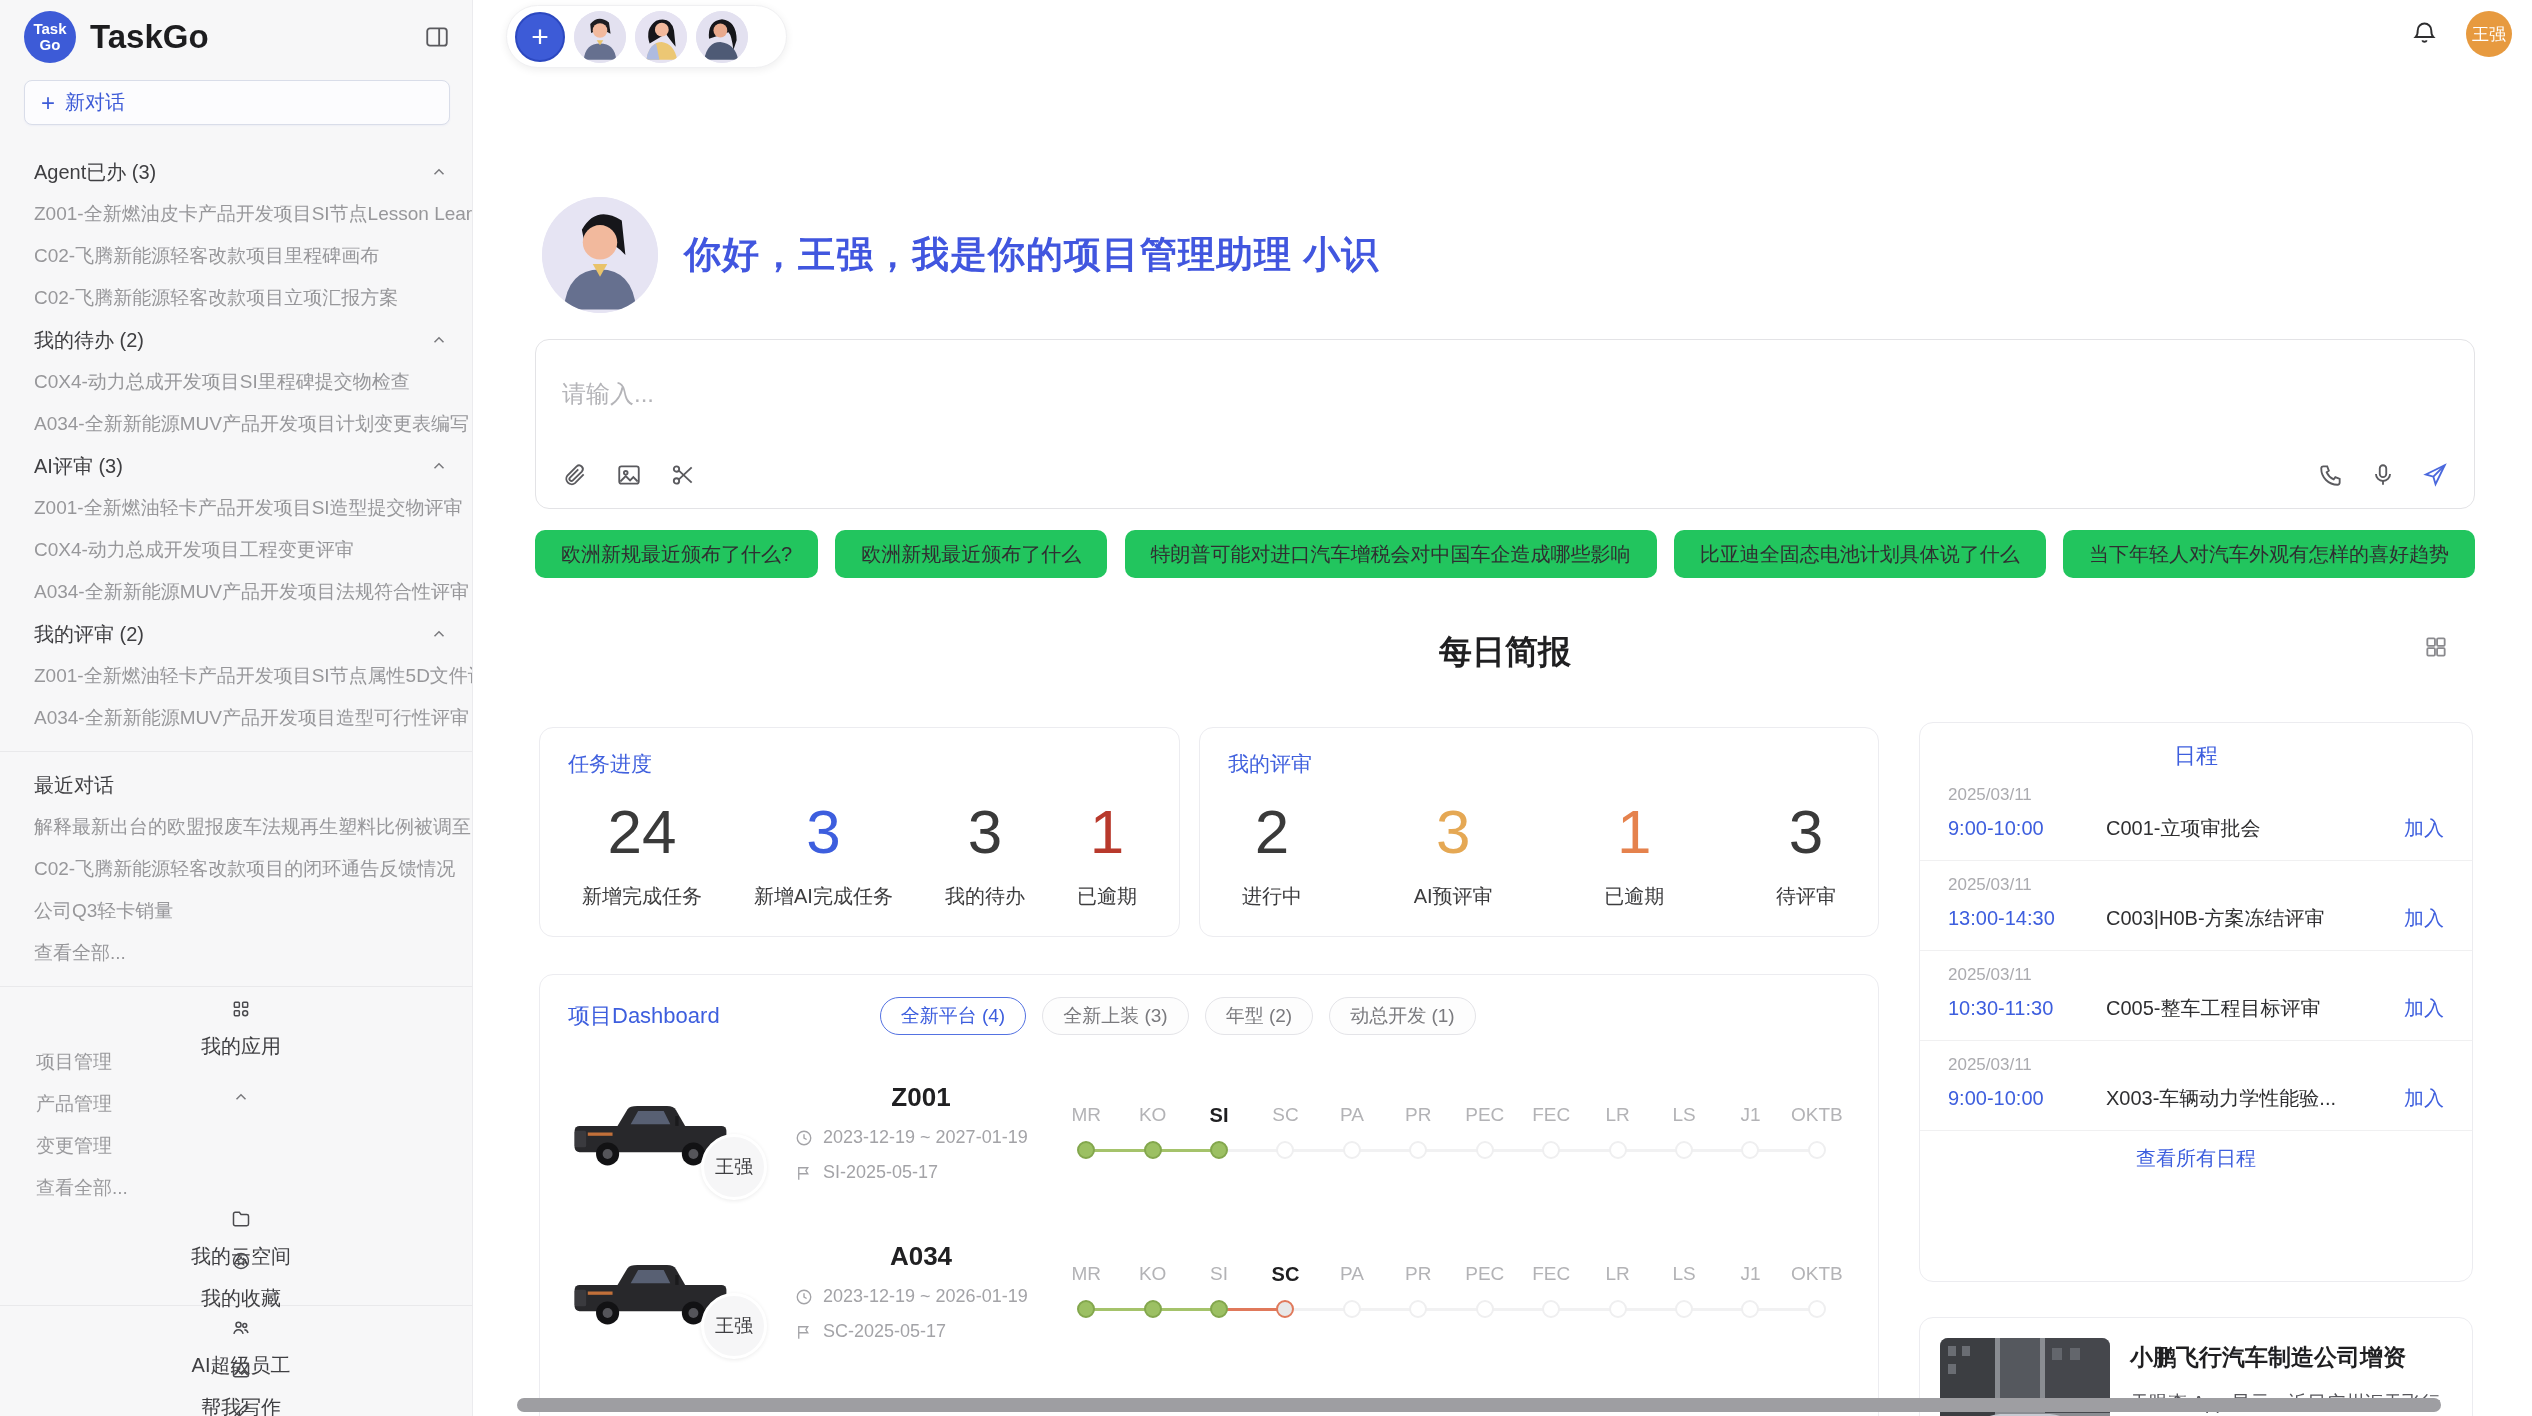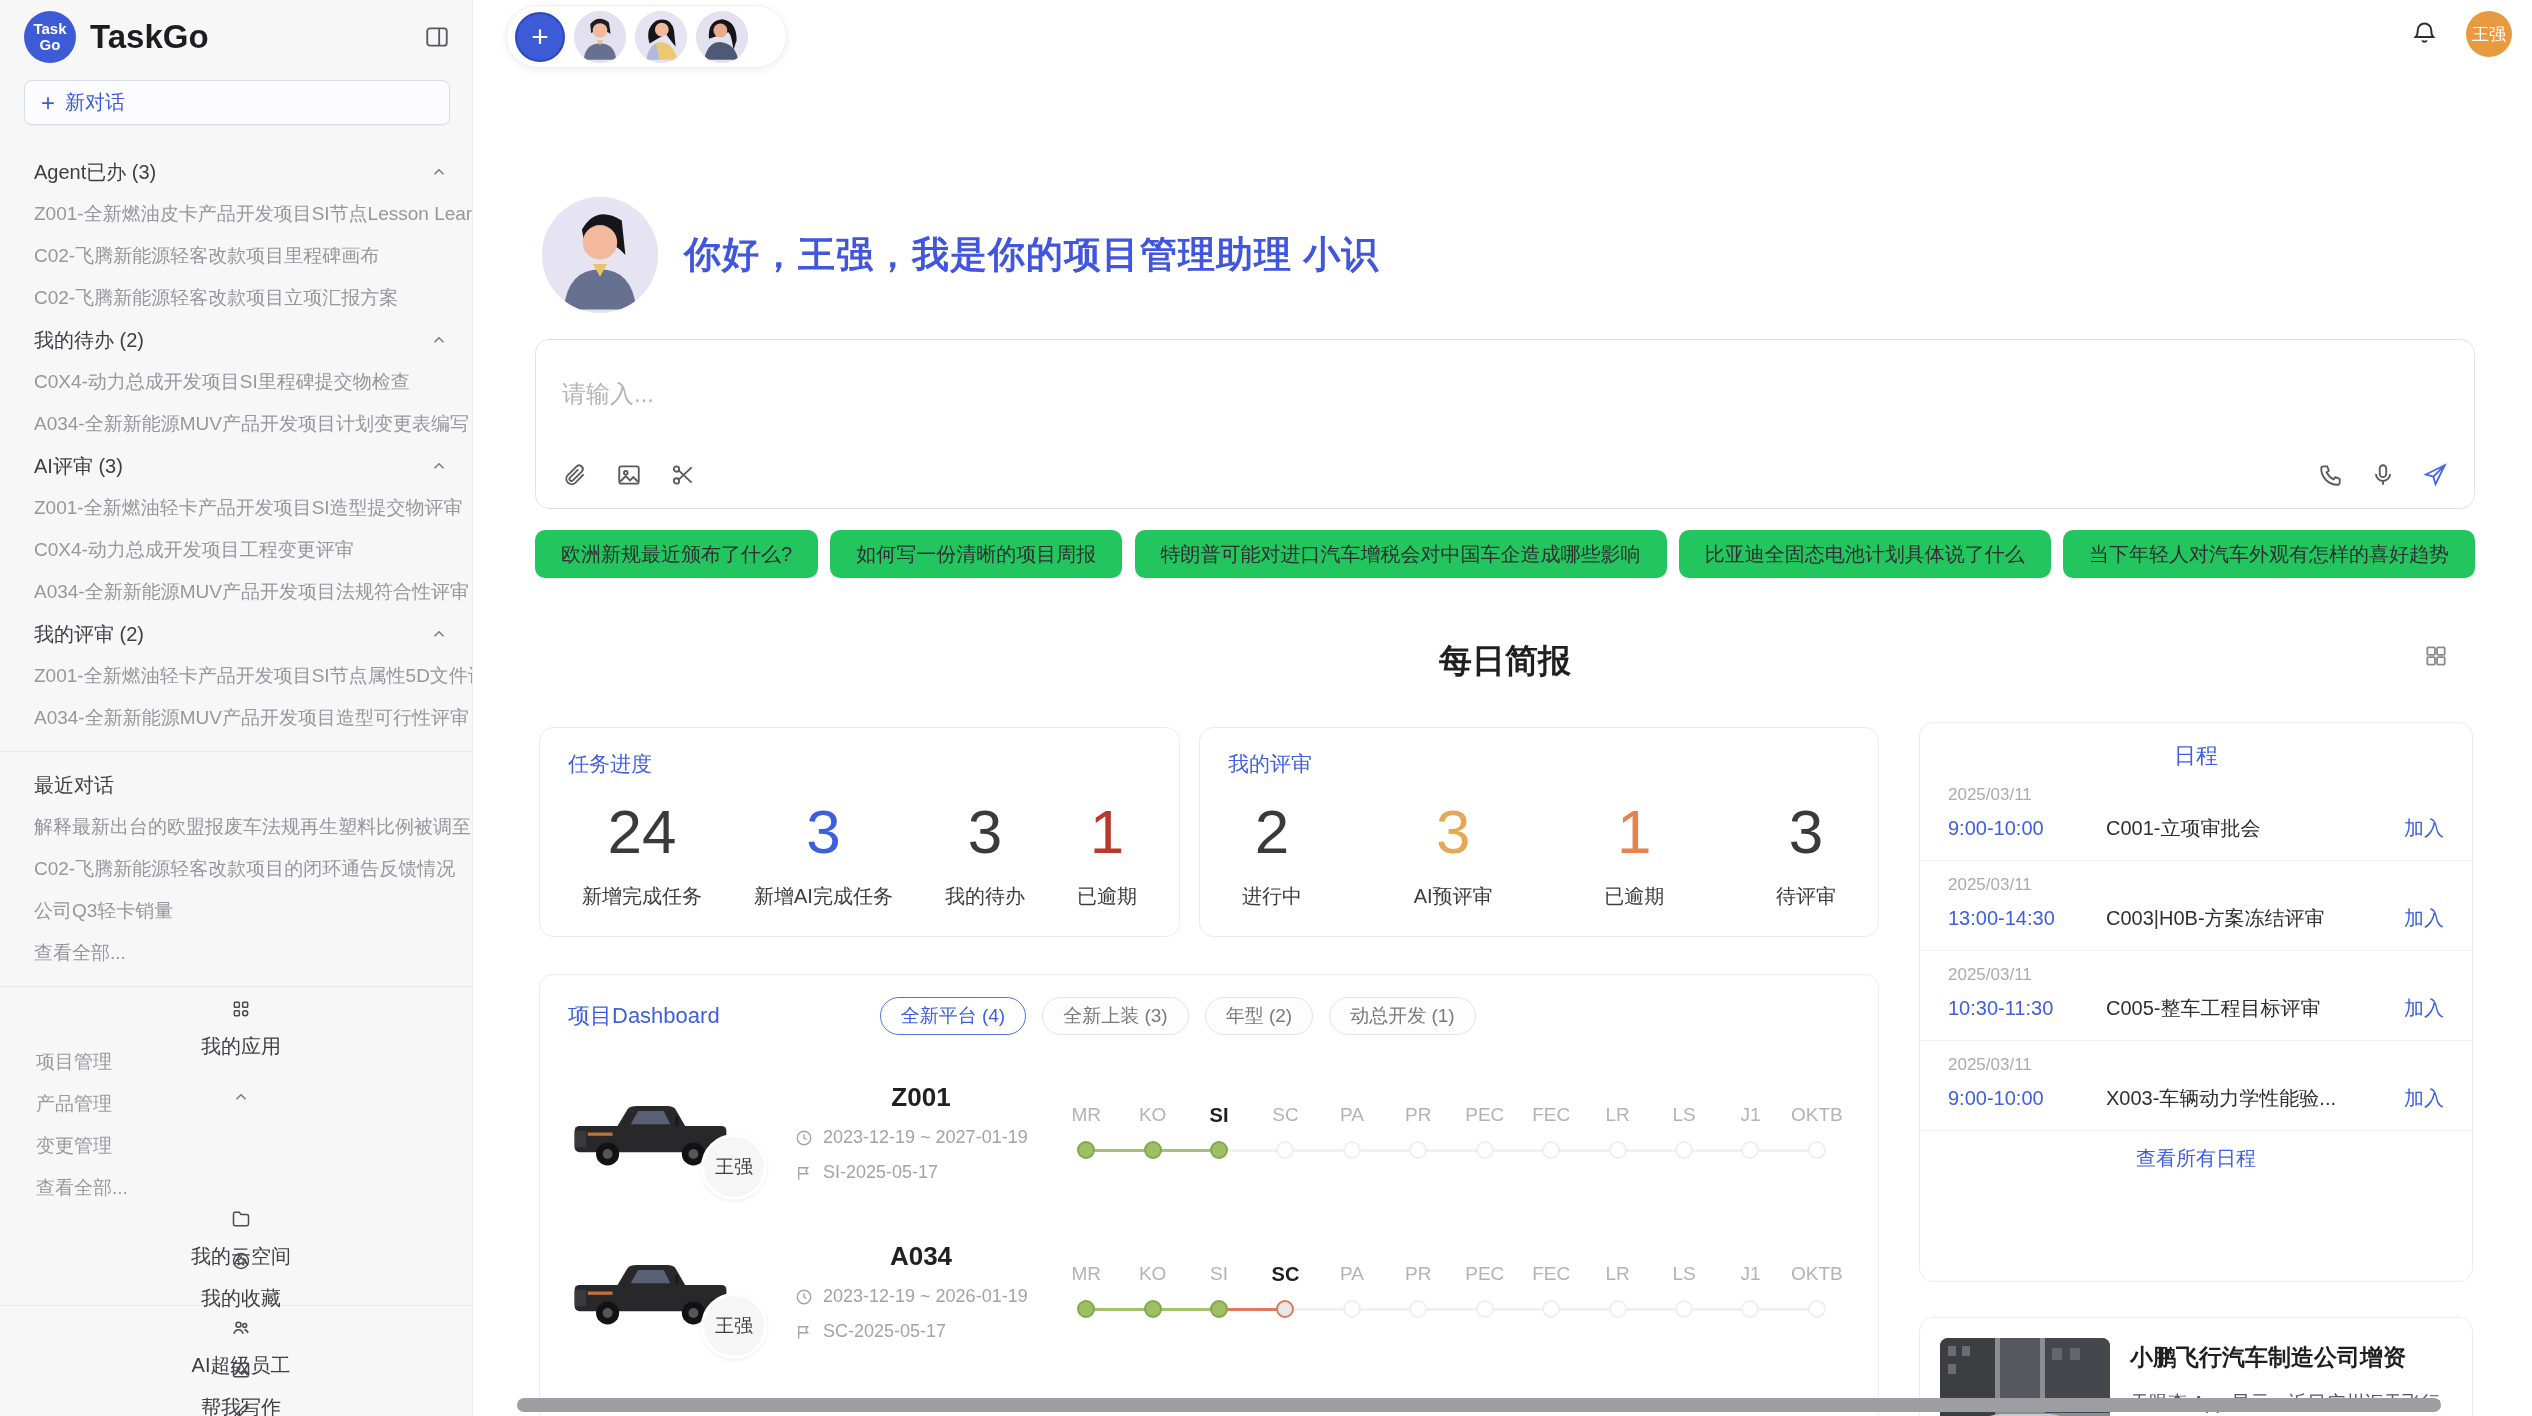--- a/index.html
+++ b/index.html
@@ -43,21 +43,21 @@
   .input-card { position:absolute; left:61px; top:339px; width:1940px; height:170px; border:1px solid #e3e3e6; border-radius:14px; background:#fff; }
   .input-field { position:absolute; left:14px; top:14px; right:14px; height:80px; border:none; outline:none; font-size:24px; color:#333; font-family:inherit; padding:0 12px; background:transparent; }
   .input-field::placeholder { color:#b4b4b8; }
   .in-icons-l { position:absolute; left:26px; bottom:20px; display:flex; gap:28px; color:#2f2f31; }
   .in-icons-r { position:absolute; right:26px; bottom:20px; display:flex; gap:26px; color:#2f2f31; }
   .in-icons-r .send { color:#4a68dd; }
 
   .chips { position:absolute; left:61px; top:530px; width:1940px; display:flex; justify-content:space-between; }
   .chip { height:48px; background:#22c55e; border-radius:10px; display:flex; align-items:center; padding:0 26px; font-size:20px; color:#2f2f31; cursor:pointer; white-space:nowrap; }
 
-  .brief-head { position:absolute; left:61px; top:630px; width:1940px; text-align:center;margin-top:9px; }
+  .brief-head { position:absolute; left:61px; top:630px; width:1940px; text-align:center; }
   .brief-title { font-size:33px; font-weight:700; color:#1f1f21; }
   .brief-grid-icon { position:absolute; right:26px; top:4px; color:#8a8a8e; cursor:pointer; }
 
   .card { background:#fff; border:1px solid #ececf0; border-radius:14px; }
   .stat-card { position:absolute; top:727px; height:210px; padding:22px 28px; }
   .stat-card.tasks { left:65px; width:641px; }
   .stat-card.review { left:725px; width:680px; }
   .stat-title { font-size:21px; color:#4161de; }
   .stat-row { display:flex; justify-content:space-between; margin-top:18px; padding:0 14px; }
   .stat { text-align:center; cursor:pointer; }
@@ -346,21 +346,21 @@
           <svg width="26" height="26" viewBox="0 0 24 24" fill="none" stroke="currentColor" stroke-width="1.7">
             <path d="M3.5 11.5L21 3l-8.5 17.5-2-7z"></path>
             <line x1="10.5" y1="13.5" x2="21" y2="3"></line>
           </svg>
         </span>
     </div>
   </div>
 
   <div class="chips">
     <div class="chip">欧洲新规最近颁布了什么?</div>
-    <div class="chip">如何写一份清晰的项目周报</div>
+    <div class="chip">欧洲新规最近颁布了什么</div>
     <div class="chip">特朗普可能对进口汽车增税会对中国车企造成哪些影响</div>
     <div class="chip">比亚迪全固态电池计划具体说了什么</div>
     <div class="chip">当下年轻人对汽车外观有怎样的喜好趋势</div>
   </div>
 
   <div class="brief-head">
     <span class="brief-title">每日简报</span>
     <span class="brief-grid-icon">
       <svg width="26" height="26" viewBox="0 0 24 24" fill="none" stroke="currentColor" stroke-width="1.7">
           <rect x="4" y="4" width="7" height="7" rx="1"></rect>

